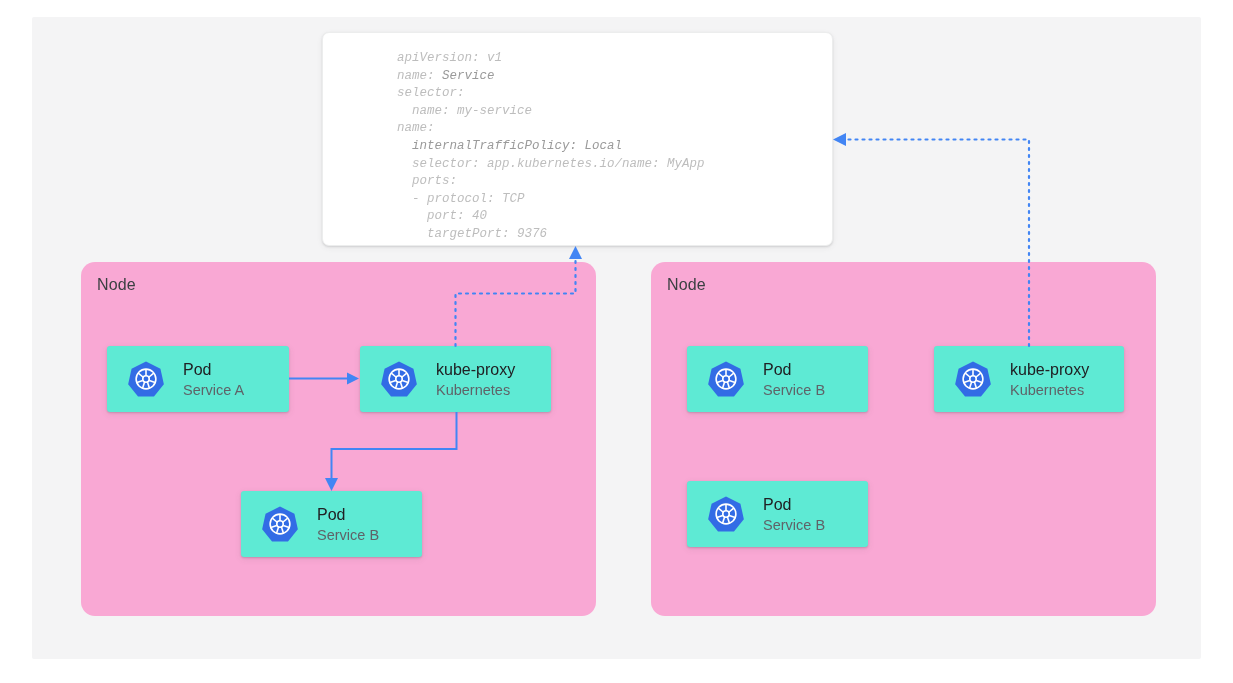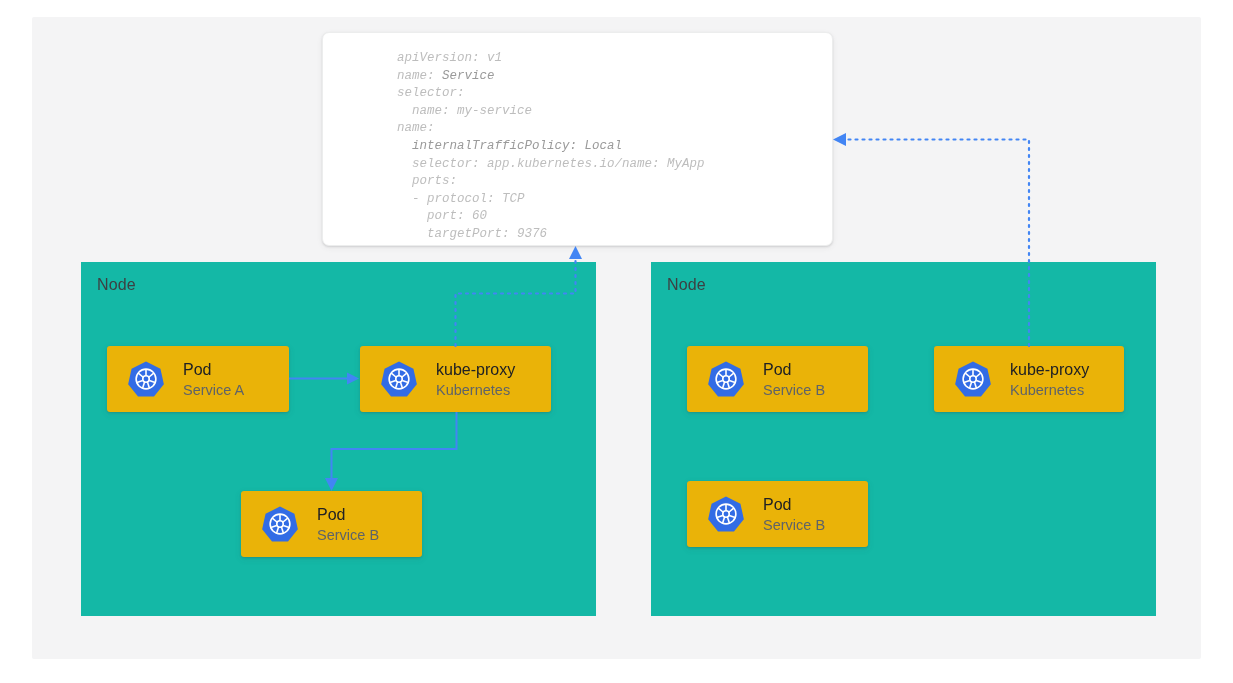--- a/index.html
+++ b/index.html
@@ -22,22 +22,22 @@
     position: absolute;
     left: 32px; top: 17px;
     width: 1169px; height: 642px;
     background: #f4f4f5;
     border-radius: 2px;
   }
 
   
   .node-panel {
     position: absolute;
-    background: #14b8a6;
-    border-radius: 0;
+    background: #f9a8d4;
+    border-radius: 14px;
   }
   #node-left  { left: 81px;  top: 262px; width: 515px; height: 354px; }
   #node-right { left: 651px; top: 262px; width: 505px; height: 354px; }
   .node-label {
     position: absolute;
     left: 16px; top: 14px;
     font-size: 16px;
     color: #3c4043;
     letter-spacing: .1px;
     white-space: nowrap;
@@ -63,21 +63,21 @@
     font-size: 12.5px;
     line-height: 17.6px;
     color: #bdbdbd;
     white-space: pre;
   }
   .yaml-text .b { font-weight: normal; color: #9a9a9a; }
 
   
   .card {
     position: absolute;
-    background: #eab308;
+    background: #5eead4;
     border-radius: 3px;
     box-shadow: 0 1px 2px rgba(60,64,67,.22), 0 2px 7px rgba(60,64,67,.10);
     display: flex;
     align-items: center;
     box-sizing: border-box;
   }
   .card .k8s-icon {
     width: 38px; height: 38px;
     margin-left: 20px;
     flex: 0 0 auto;
@@ -127,21 +127,21 @@
   <div class="yaml-card">
     <div class="yaml-text"><span>apiVersion: v1</span>
 <span><span>name: </span><span class="b">Service</span></span>
 <span>selector:</span>
 <span>  name: my-service</span>
 <span>name:</span>
 <span class="b">  internalTrafficPolicy: Local</span>
 <span>  selector: app.kubernetes.io/name: MyApp</span>
 <span>  ports:</span>
 <span>  - protocol: TCP</span>
-<span>    port: 60</span>
+<span>    port: 40</span>
 <span>    targetPort: 9376</span></div>
   </div>
 
   <div class="node-panel" id="node-left">
     <div class="node-label">Node</div>
   </div>
 
   <div class="card" id="card-pod-a">
     <svg class="k8s-icon" viewBox="0 0 100 100">
       <polygon points="50,4 88,23 97,64 71,96 29,96 3,64 12,23" fill="#326ce5"></polygon>

